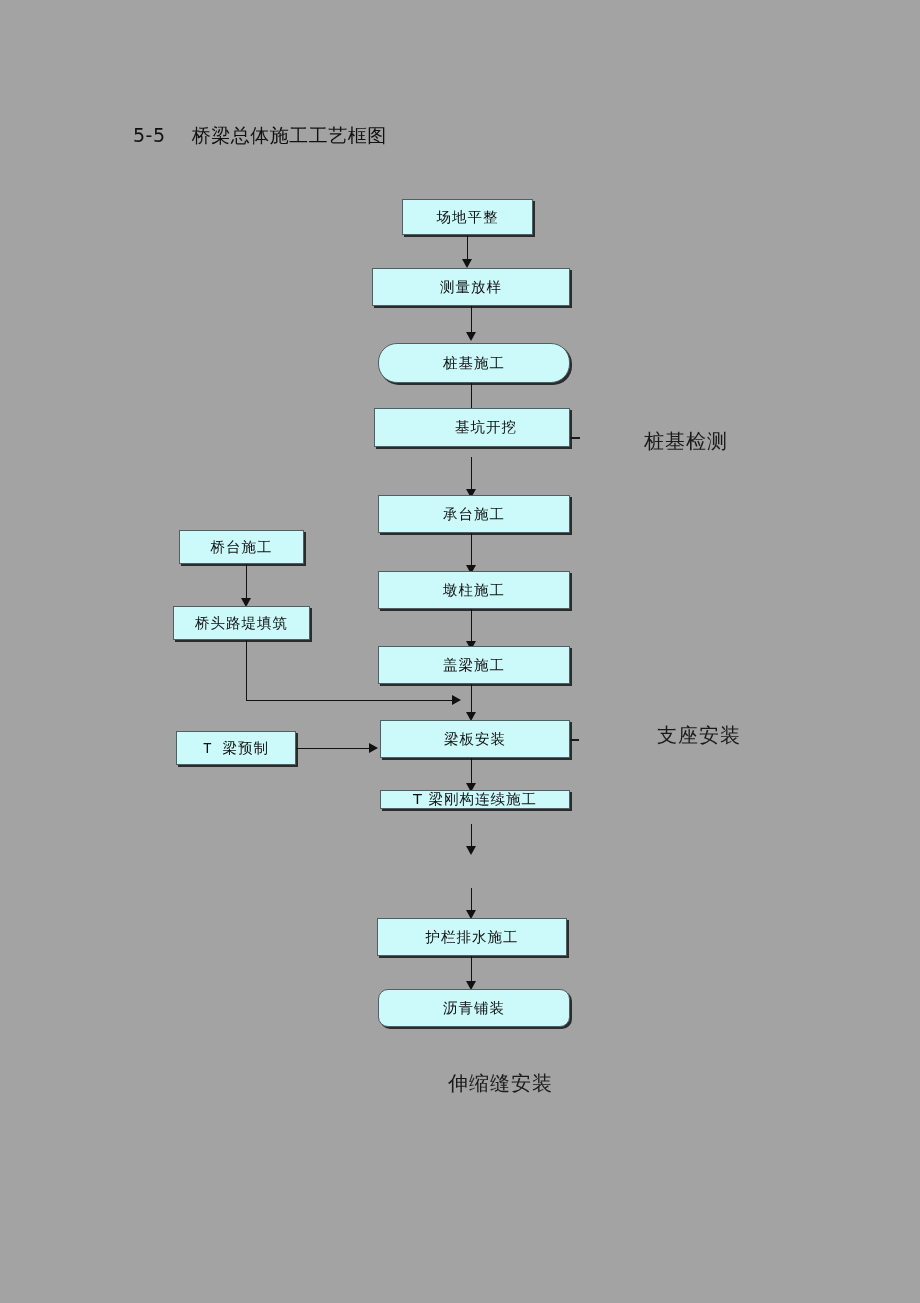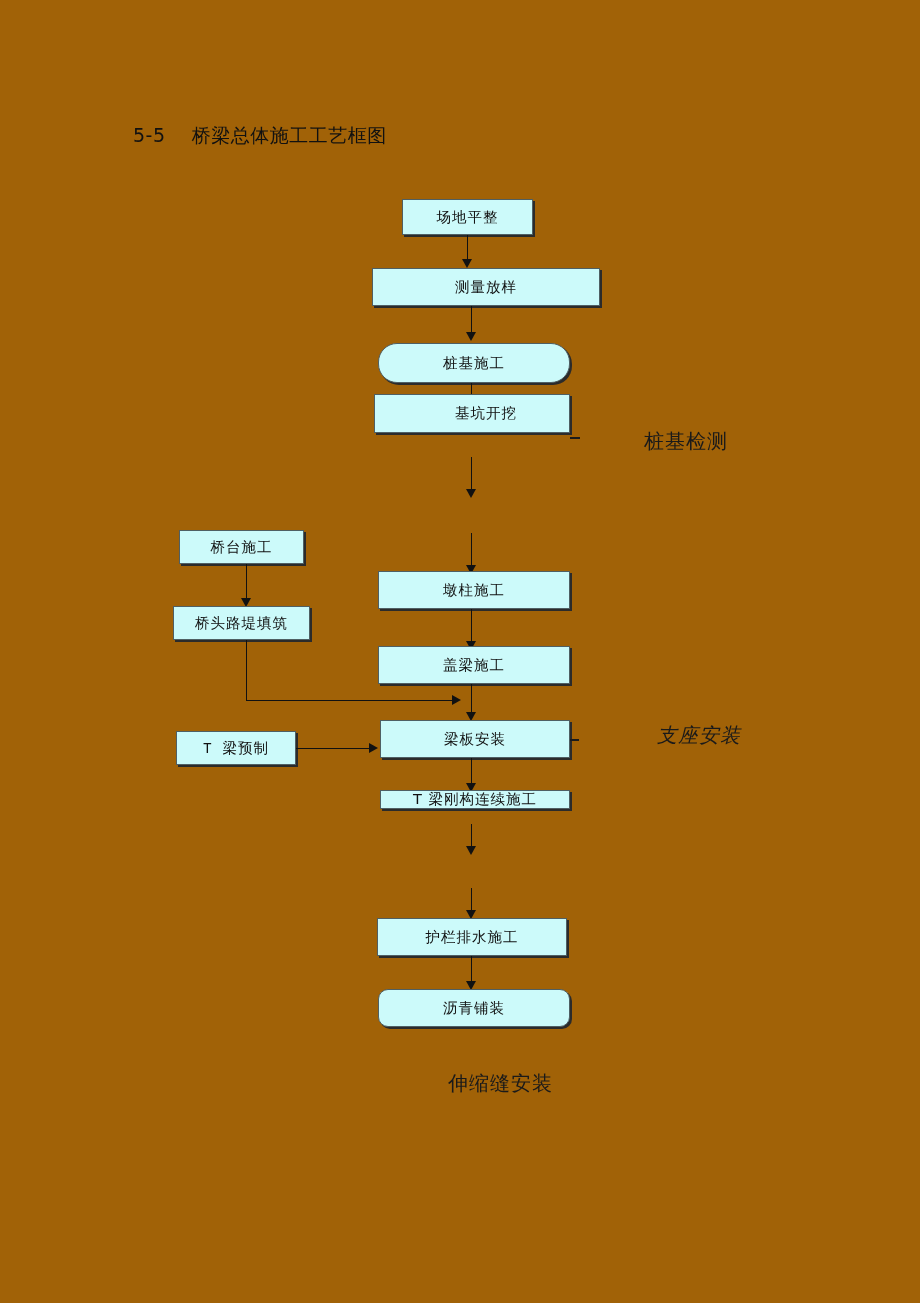--- a/index.html
+++ b/index.html
@@ -13,21 +13,21 @@
     position: relative;
     font-family: "DejaVu Sans", "Liberation Sans", sans-serif;
     color: #1a1a1a;
     overflow: hidden;
   }
   #page {
     position: absolute;
     left: 0; top: 0;
     width: 920px;
     height: 1303px;
-    background: #a16207;
+    background: #a3a3a3;
   }
   .title {
     position: absolute;
     left: 133px;
     top: 123px;
     font-size: 19px;
     letter-spacing: 0.5px;
     color: #111;
     white-space: pre;
   }
@@ -90,36 +90,37 @@
 
 <div id="page">
 
   <div class="title">5-5    桥梁总体施工工艺框图</div>
 
   <div class="node" style="left:402px; top:199px; width:131px; height:36px;">场地平整</div>
 
   <div class="vline" style="left:467px; top:235px; height:26px;"></div>
   <div class="arrow-down" style="left:462px; top:259px;"></div>
 
-  <div class="node" style="left:372px; top:268px; width:228px; height:38px;">测量放样</div>
+  <div class="node" style="left:372px; top:268px; width:198px; height:38px;">测量放样</div>
 
   <div class="vline" style="left:471px; top:306px; height:28px;"></div>
   <div class="arrow-down" style="left:466px; top:332px;"></div>
 
   <div class="node" style="left:378px; top:343px; width:192px; height:40px;border-radius:19px;">桩基施工</div>
 
   <div class="vline" style="left:471px; top:383px; height:31px;"></div>
   <div class="arrow-down" style="left:466px; top:412px;"></div>
 
-  <div class="node" style="left:374px; top:394px; width:196px; height:39px;padding-left:28px;">基坑开挖</div>
+  <div class="node" style="left:374px; top:408px; width:196px; height:39px;padding-left:28px;">基坑开挖</div>
   <div class="stub" style="left:570px; top:437px; width:10px;"></div>
 
   <div class="vline" style="left:471px; top:457px; height:34px;"></div>
   <div class="arrow-down" style="left:466px; top:489px;"></div>
 
+  <div class="node" style="left:378px; top:495px; width:192px; height:38px;">承台施工</div>
 
   <div class="vline" style="left:471px; top:533px; height:34px;"></div>
   <div class="arrow-down" style="left:466px; top:565px;"></div>
 
   <div class="node" style="left:378px; top:571px; width:192px; height:38px;">墩柱施工</div>
 
   <div class="vline" style="left:471px; top:609px; height:34px;"></div>
   <div class="arrow-down" style="left:466px; top:641px;"></div>
 
   <div class="node" style="left:378px; top:646px; width:192px; height:38px;">盖梁施工</div>
@@ -160,17 +161,17 @@
   <div class="hline" style="left:246px; top:700px; width:212px;"></div>
   <div class="arrow-right" style="left:452px; top:695px;"></div>
 
   <div class="node" style="left:176px; top:731px; width:120px; height:34px;font-family:Liberation Mono, monospace;">T 梁预制</div>
 
   <div class="hline" style="left:296px; top:748px; width:75px;"></div>
   <div class="arrow-right" style="left:369px; top:743px;"></div>
 
   <div class="side-label" style="left:644px; top:428px;">桩基检测</div>
 
-  <div class="side-label" style="left:657px; top:722px;font-style:italic;">支座安装</div>
+  <div class="side-label" style="left:657px; top:722px;">支座安装</div>
 
   <div class="side-label" style="left:448px; top:1070px;">伸缩缝安装</div>
 
 </div>
 
 </body></html>

